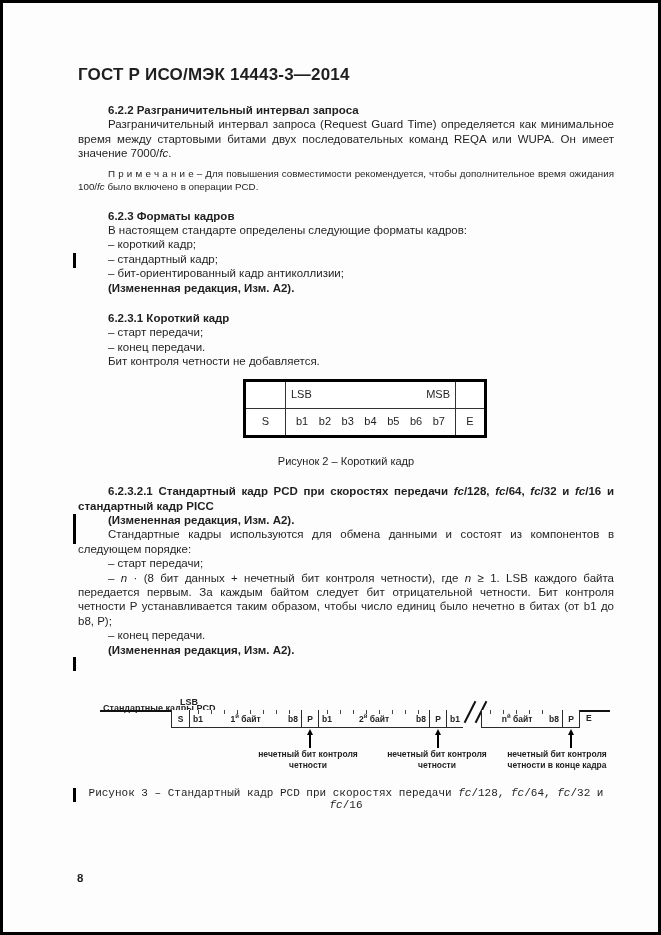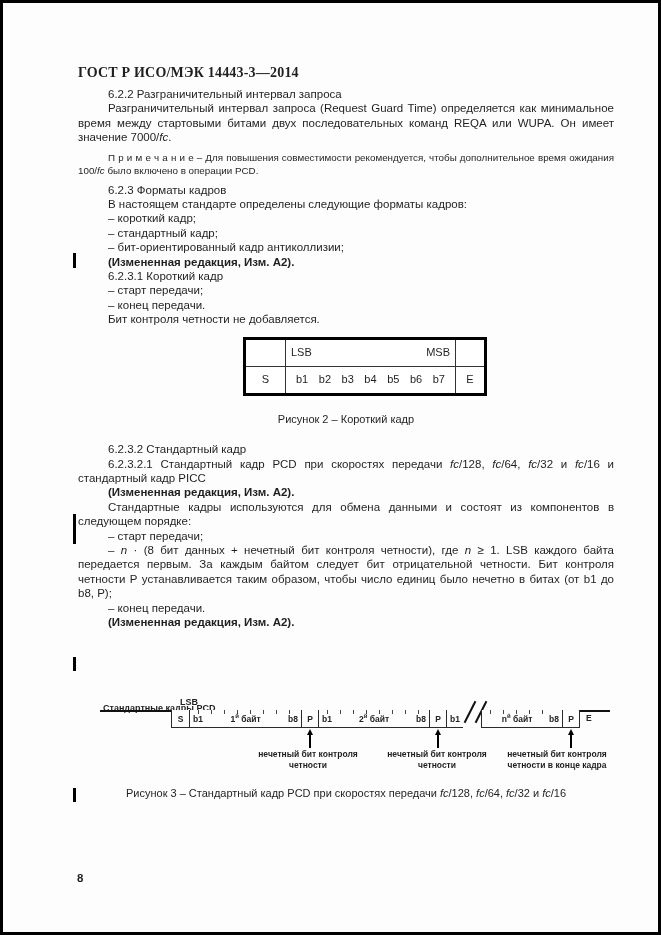--- a/index.html
+++ b/index.html
@@ -3,24 +3,24 @@
 <meta charset="utf-8">
 <style>
   * { margin:0; padding:0; box-sizing:border-box; }
   html,body { background:#888; }
   .page {
     position:relative; width:661px; height:935px; margin:0 auto;
     background:#fdfdfd; color:#1f1f1f; overflow:hidden;
     border:3px solid #000;
     font-family:"Liberation Sans", sans-serif;
   }
-  .doc-header { position:absolute; left:75px; top:62px; font-size:14px; font-weight:bold; letter-spacing:.2px;font-family:Liberation Serif, serif; }
+  .doc-header { position:absolute; left:75px; top:62px; font-size:17px; font-weight:bold; letter-spacing:.2px; }
   .content { position:absolute; left:75px; top:84px; width:536px; font-size:11.5px; line-height:14.4px; }
   .content p, .content h3 { text-indent:30px; font-size:11.5px; text-align:justify; font-weight:normal; }
-  .content h3 { font-weight:normal; }
+  .content h3 { font-weight:bold;margin-top:16px; }
   .content .item { text-indent:30px; }
   .content .just { text-align:justify; }
   .content .bold { font-weight:bold; }
   .note { text-indent:30px; font-size:9.8px; line-height:13px; margin:6px 0 6px 0; text-align:justify; }
   i { font-style:italic; }
   
   .fig2 { margin:10px 0 0 165px; width:244px; border:3px solid #000; background:#fff; }
   .fig2 .row { display:flex; }
   .fig2 .c1 { width:40px; border-right:1px solid #333; display:flex; align-items:center; justify-content:center; }
   .fig2 .c2 { flex:1; display:flex; align-items:center; }
@@ -43,21 +43,21 @@
   .ticks { position:absolute; top:0; left:8px; right:8px; height:4px;
            background:repeating-linear-gradient(90deg, #444 0 1px, transparent 1px 13px); }
   .bytebox span, .fbox span { position:relative; z-index:2; background:transparent; }
   sup { font-size:6px; vertical-align:super; }
   .slash { position:absolute; width:0; height:24px; border-left:2px solid #111; transform:rotate(27deg); }
   .e-label { position:absolute; top:30px; font-weight:bold; color:#222; }
   .arrow { position:absolute; width:10px; }
   .arrow .head { width:0; height:0; margin:0 auto; border-left:3.5px solid transparent; border-right:3.5px solid transparent; border-bottom:6px solid #000; }
   .arrow .stem { width:1.5px; height:13px; margin:0 auto; background:#000; }
   .plabel { position:absolute; top:66px; font-weight:bold; font-size:8.5px; line-height:11px; text-align:center; }
-  .caption3 { position:absolute; left:75px; top:104px; width:536px; text-align:center; font-size:11px; }
+  .caption3 { position:absolute; left:75px; top:104px; width:536px; text-align:center; font-size:11px;font-family:Liberation Mono, monospace; }
   
   .chbar { position:absolute; left:70px; width:3px; background:#000; }
   .page-num { position:absolute; left:74px; top:869px; font-size:11.5px; font-weight:bold; }
 </style>
 </head>
 <body>
 
 <div class="page">
 
   <div class="doc-header">ГОСТ Р ИСО/МЭК 14443-3—2014</div>
@@ -97,21 +97,20 @@
           <span>b4</span>
           <span>b5</span>
           <span>b6</span>
           <span>b7</span>
         </div>
         <div class="c3 endcell">E</div>
       </div>
     </div>
     <div class="caption2">Рисунок 2 – Короткий кадр</div>
 
-    <h3 class="gap16">6.2.3.2  Стандартный кадр</h3>
     <h3>6.2.3.2.1  Стандартный кадр PCD при скоростях передачи <i>fc</i>/128, <i>fc</i>/64, <i>fc</i>/32 и <i>fc</i>/16 и стандартный кадр PICC</h3>
     <div class="item bold">(Измененная редакция, Изм. А2).</div>
     <p>Стандартные кадры используются для обмена данными и состоят из компонентов в следующем порядке:</p>
     <div class="item">– старт передачи;</div>
     <div class="item just">– <i>n</i> · (8 бит данных + нечетный бит контроля четности), где <i>n</i> ≥ 1. LSB каждого байта передается первым. За каждым байтом следует бит отрицательной четности. Бит контроля четности Р устанавливается таким образом, чтобы число единиц было нечетно в битах (от b1 до b8, Р);</div>
     <div class="item">– конец передачи.</div>
     <div class="item bold">(Измененная редакция, Изм. А2).</div>
   </div>
 
   <div class="chbar" style="top:250px;height:15px;"></div>

